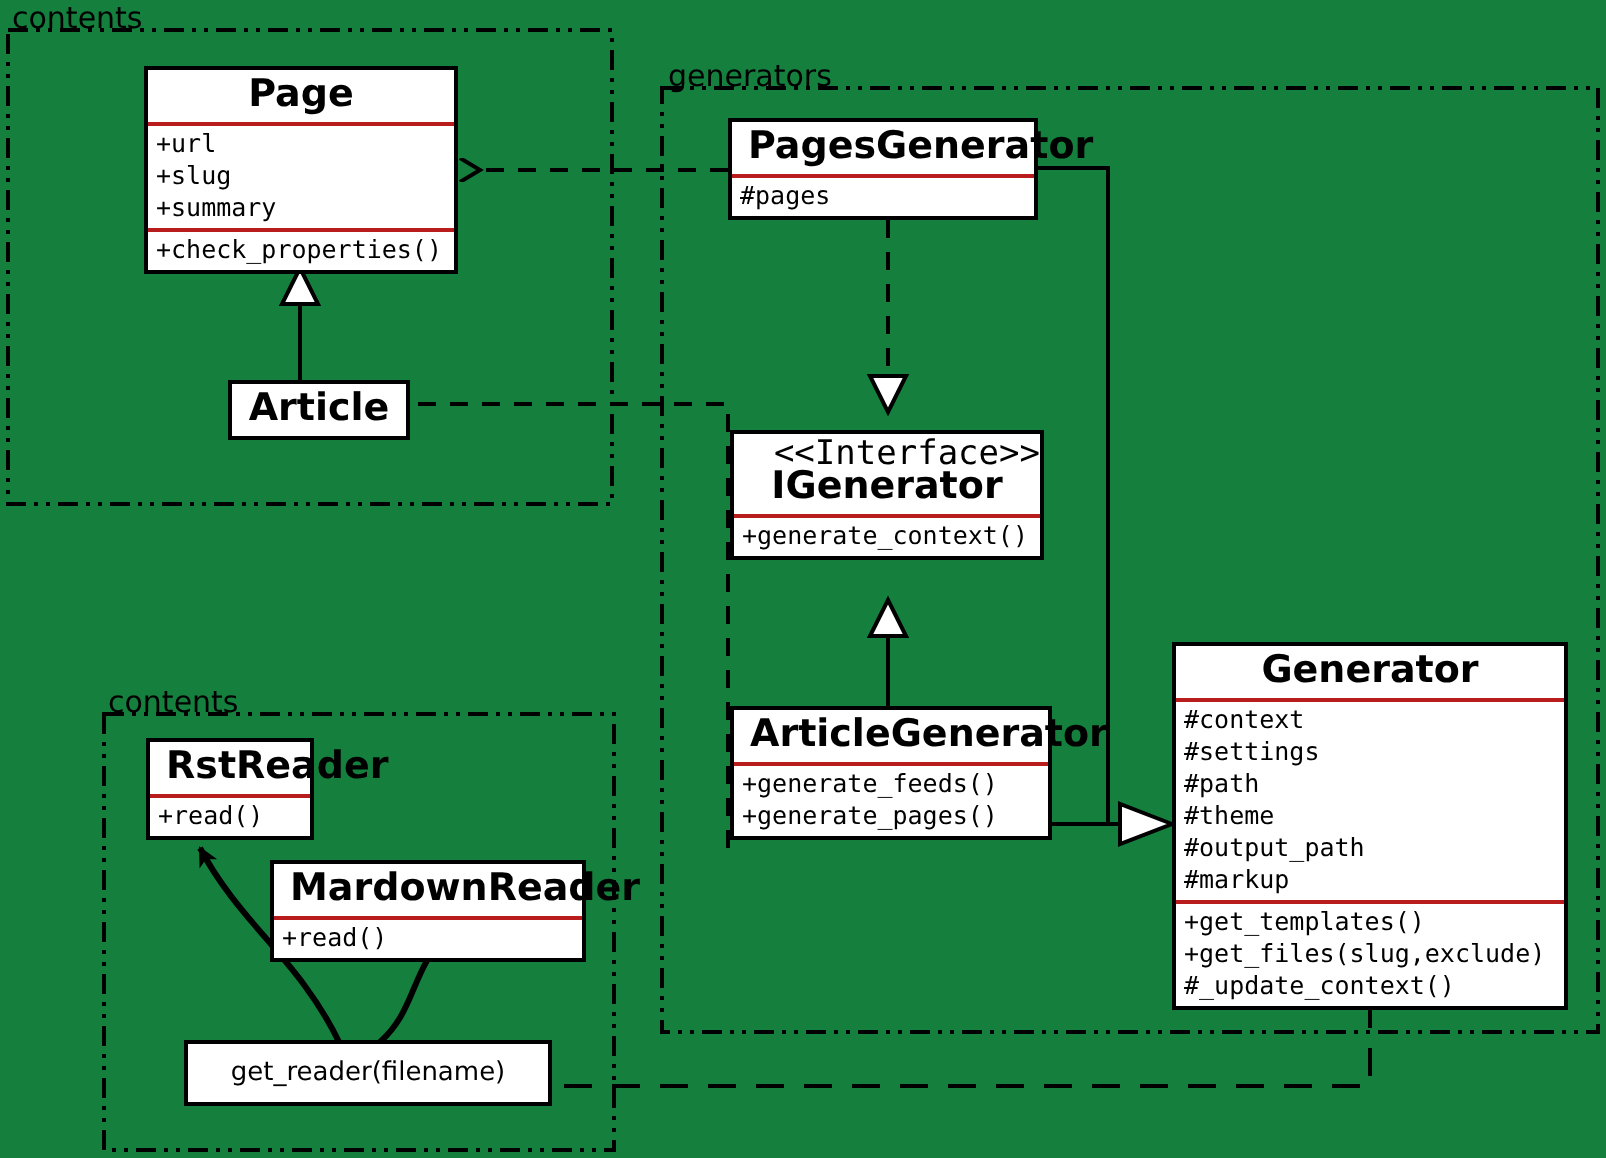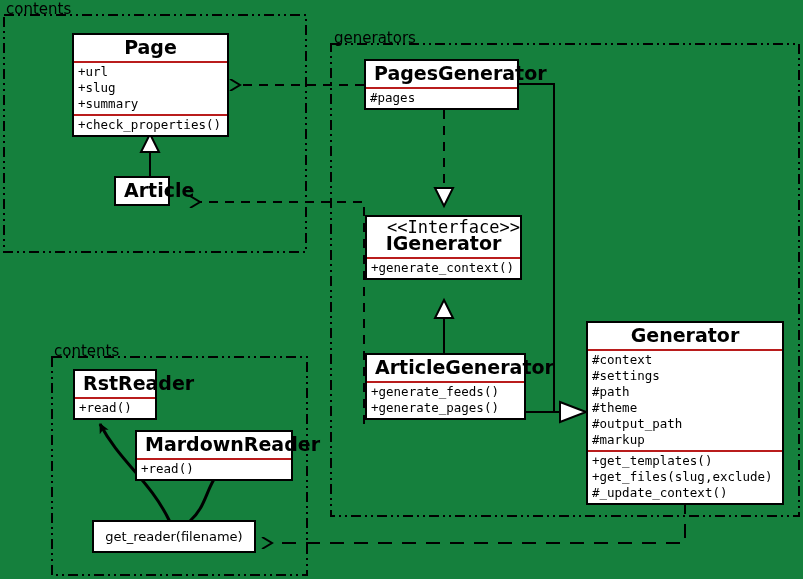--- a/index.html
+++ b/index.html
@@ -169,21 +169,21 @@
     <div class="compartment">
       <div class="member">+url</div>
       <div class="member">+slug</div>
       <div class="member">+summary</div>
     </div>
     <div class="compartment">
       <div class="member">+check_properties()</div>
     </div>
   </div>
 
-  <div class="uml" style="left:114px; top:176px; width:56px;">
+  <div class="uml" style="left:114px; top:190px; width:91px;">
     <div class="name">Article</div>
   </div>
 
   <div class="uml" style="left:364px; top:59px; width:155px;">
     <div class="name">PagesGenerator</div>
     <div class="compartment">
       <div class="member">#pages</div>
     </div>
   </div>
 
@@ -227,17 +227,17 @@
     </div>
   </div>
 
   <div class="uml" style="left:135px; top:430px; width:158px;">
     <div class="name">MardownReader</div>
     <div class="compartment">
       <div class="member">+read()</div>
     </div>
   </div>
 
-  <div class="uml" style="left:92px; top:520px; width:164px;">
+  <div class="uml" style="left:92px; top:520px; width:184px;">
     <div class="plainlabel">get_reader(filename)</div>
   </div>
 
 </div>
 
 </body></html>

